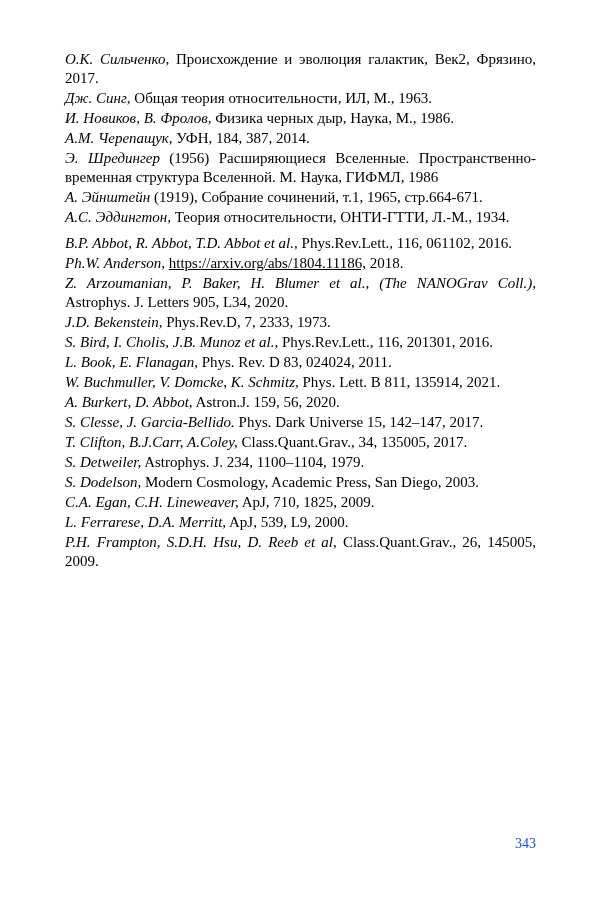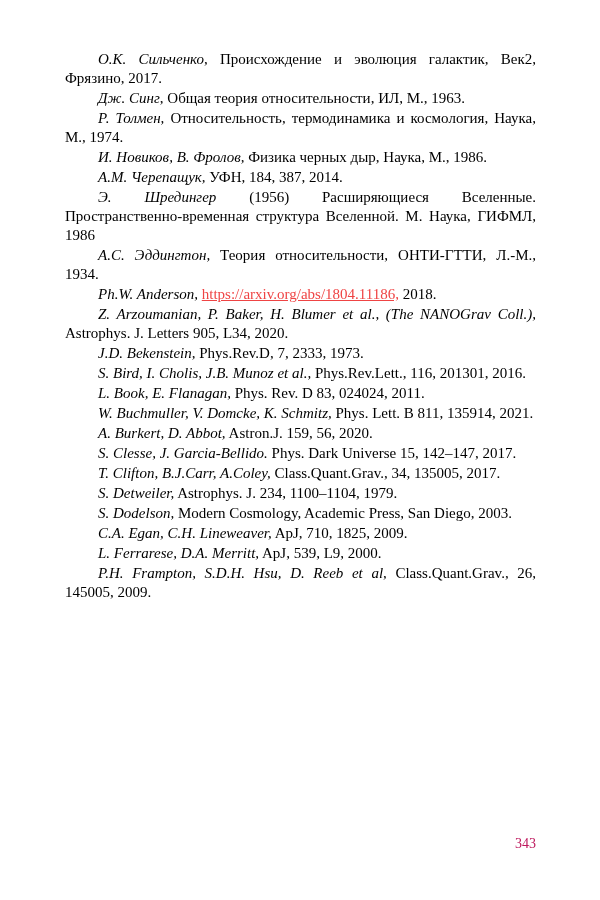--- a/index.html
+++ b/index.html
@@ -28,51 +28,51 @@
   }
   p.ref {
     margin: 0 0 1px 0;
     padding: 0;
   }
   p.ref.gap {
     margin-top: 7px;
   }
   .seg-italic {
     font-style: italic;
-    margin-left: 33px;
   }
   .seg-normal {
     font-style: normal;
   }
   a.seg-link {
     font-style: normal;
     text-decoration: underline;
     cursor: pointer;
   }
   .page-number {
     position: absolute;
     top: 836px;
     right: 64px;
     font-size: 14px;
-    color: #be185d;
+    color: #1d4ed8;
   }
 </style>
 </head>
 <body>
 
 <div class="page">
   <div class="references">
       <p class="ref"><span class="seg-italic">О.К. Сильченко</span><span class="seg-normal">, Происхождение и эволюция галактик, Век2, Фрязино, 2017.</span></p>
       <p class="ref"><span class="seg-italic">Дж. Синг</span><span class="seg-normal">, Общая теория относительности, ИЛ, М., 1963.</span></p>
-      <p class="ref"><span class="seg-italic">Р. Толмен,</span><span class="seg-normal"> Относительность, термодинамика и космология, Наука, М., 1974.</span></p>
       <p class="ref"><span class="seg-italic">И. Новиков, В. Фролов,</span><span class="seg-normal"> Физика черных дыр, Наука, М., 1986.</span></p>
       <p class="ref"><span class="seg-italic">А.М. Черепащук,</span><span class="seg-normal"> УФН, 184, 387, 2014.</span></p>
       <p class="ref"><span class="seg-italic">Э. Шредингер</span><span class="seg-normal"> (1956) Расширяющиеся Вселенные. Пространственно-временная структура Вселенной. М. Наука, ГИФМЛ, 1986</span></p>
+      <p class="ref"><span class="seg-italic">А. Эйнштейн</span><span class="seg-normal"> (1919), Собрание сочинений, т.1, 1965, стр.664-671.</span></p>
       <p class="ref"><span class="seg-italic">А.С. Эддингтон,</span><span class="seg-normal"> Теория относительности, ОНТИ-ГТТИ, Л.-М., 1934.</span></p>
-      <p class="ref"><span class="seg-italic">Ph.W. Anderson, </span><a class="seg-link" href="#" style="color: #ef4444;">https://arxiv.org/abs/1804.11186,</a><span class="seg-normal"> 2018.</span></p>
+      <p class="ref gap"><span class="seg-italic">B.P. Abbot, R. Abbot, T.D. Abbot et al.,</span><span class="seg-normal"> Phys.Rev.Lett., 116, 061102, 2016.</span></p>
+      <p class="ref"><span class="seg-italic">Ph.W. Anderson, </span><a class="seg-link" href="#" style="color: #000000;">https://arxiv.org/abs/1804.11186,</a><span class="seg-normal"> 2018.</span></p>
       <p class="ref"><span class="seg-italic">Z. Arzoumanian, P. Baker, H. Blumer et al., (The NANOGrav Coll.),</span><span class="seg-normal"> Astrophys. J. Letters 905, L34, 2020.</span></p>
       <p class="ref"><span class="seg-italic">J.D. Bekenstein,</span><span class="seg-normal"> Phys.Rev.D, 7, 2333, 1973.</span></p>
       <p class="ref"><span class="seg-italic">S. Bird, I. Cholis, J.B. Munoz et al.,</span><span class="seg-normal"> Phys.Rev.Lett., 116, 201301, 2016.</span></p>
       <p class="ref"><span class="seg-italic">L. Book, E. Flanagan,</span><span class="seg-normal"> Phys. Rev. D 83, 024024, 2011.</span></p>
       <p class="ref"><span class="seg-italic">W. Buchmuller, V. Domcke, K. Schmitz,</span><span class="seg-normal"> Phys. Lett. B 811, 135914, 2021.</span></p>
       <p class="ref"><span class="seg-italic">A. Burkert, D. Abbot,</span><span class="seg-normal"> Astron.J. 159, 56, 2020.</span></p>
       <p class="ref"><span class="seg-italic">S. Clesse, J. Garcia-Bellido.</span><span class="seg-normal"> Phys. Dark Universe 15, 142–147, 2017.</span></p>
       <p class="ref"><span class="seg-italic">T. Clifton, B.J.Carr, A.Coley,</span><span class="seg-normal"> Class.Quant.Grav., 34, 135005, 2017.</span></p>
       <p class="ref"><span class="seg-italic">S. Detweiler,</span><span class="seg-normal"> Astrophys. J. 234, 1100–1104, 1979.</span></p>
       <p class="ref"><span class="seg-italic">S. Dodelson,</span><span class="seg-normal"> Modern Cosmology, Academic Press, San Diego, 2003.</span></p>

